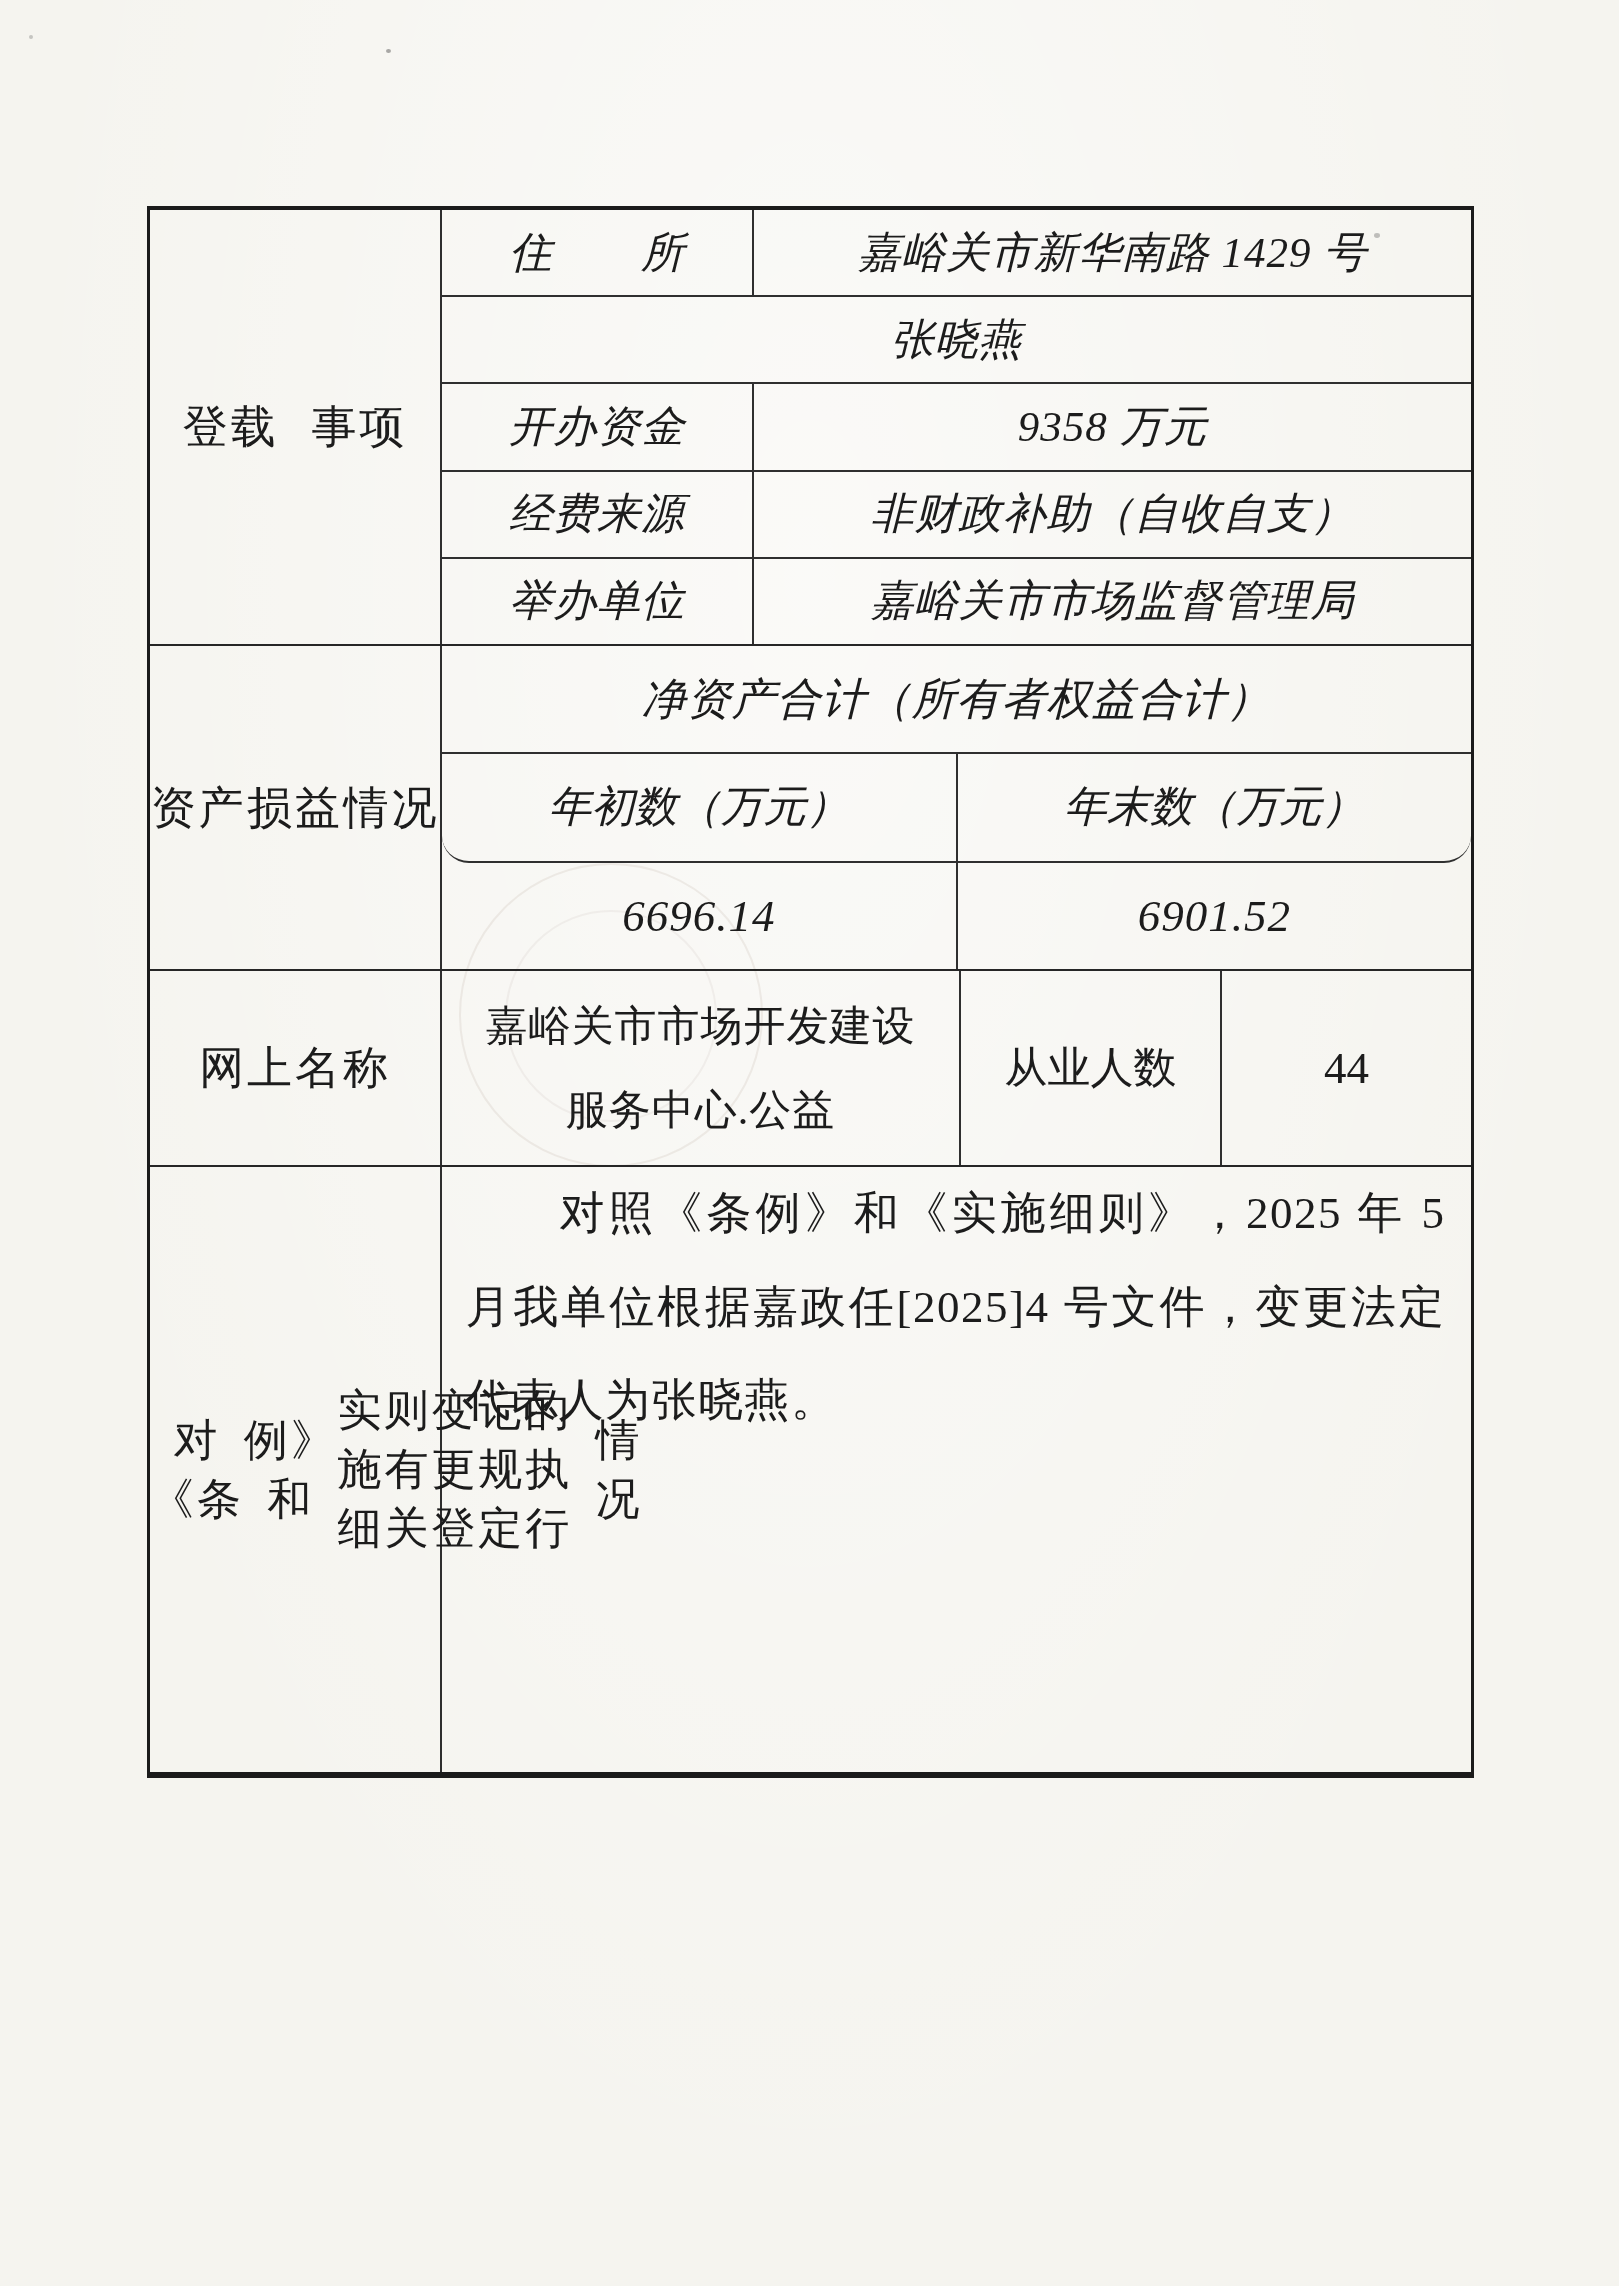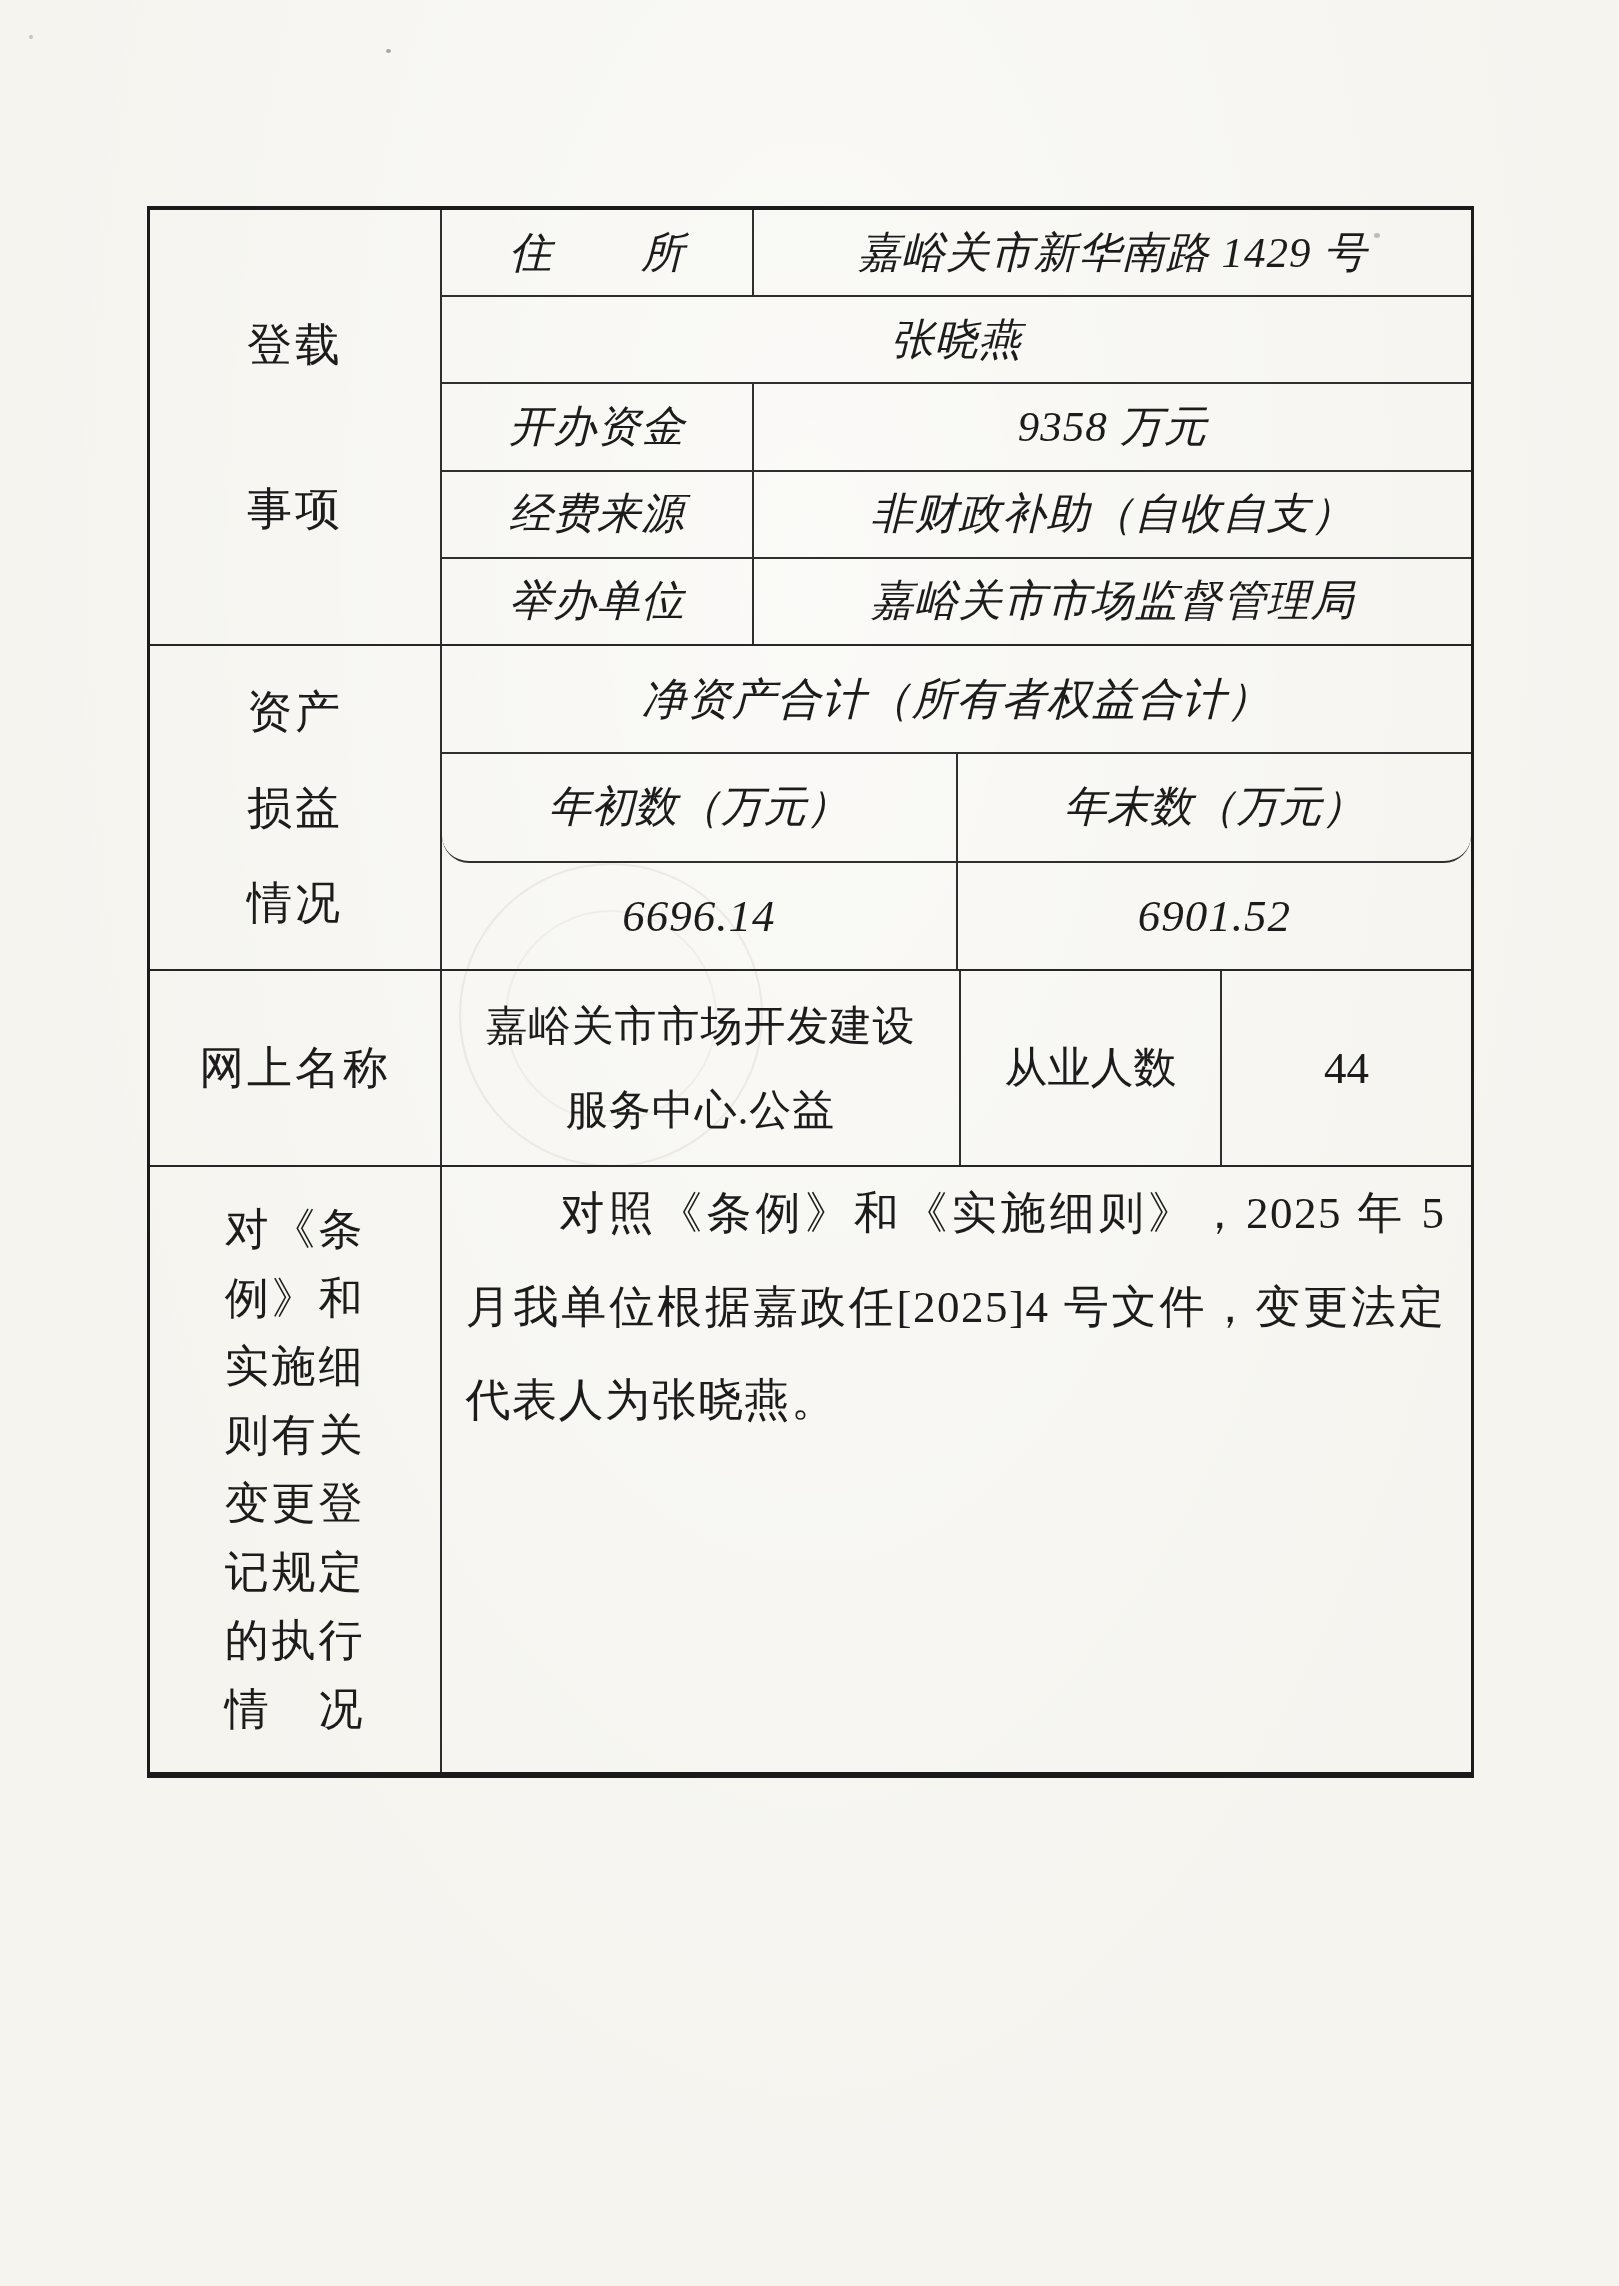--- a/index.html
+++ b/index.html
@@ -48,21 +48,21 @@
   .sec { display:flex; border-bottom:2.9px solid #262626; }
   .sec:last-child { border-bottom:none; }
   .sec1 { height:436px; }
   .sec2 { height:325px; }
   .sec3 { height:196px; }
   .sec4 { flex:1; }
 
   .label-col {
     width:292px; flex:0 0 292px;
     border-right:2px solid #2e2e2e;
-    display:flex; flex-direction:column;
+    display:flex; flex-direction:row;
     justify-content:space-evenly; align-items:center;
     font-size:45px; letter-spacing:2.9px;
     text-align:center;
   }
   .label-col.single { justify-content:center; }
 
   
   .sec-right { flex:1; display:flex; flex-direction:column;font-style:italic; }
   .s1-row { flex:1; display:flex; border-bottom:2px solid #2f2f2f; }
   .s1-row:last-child { border-bottom:none; }

